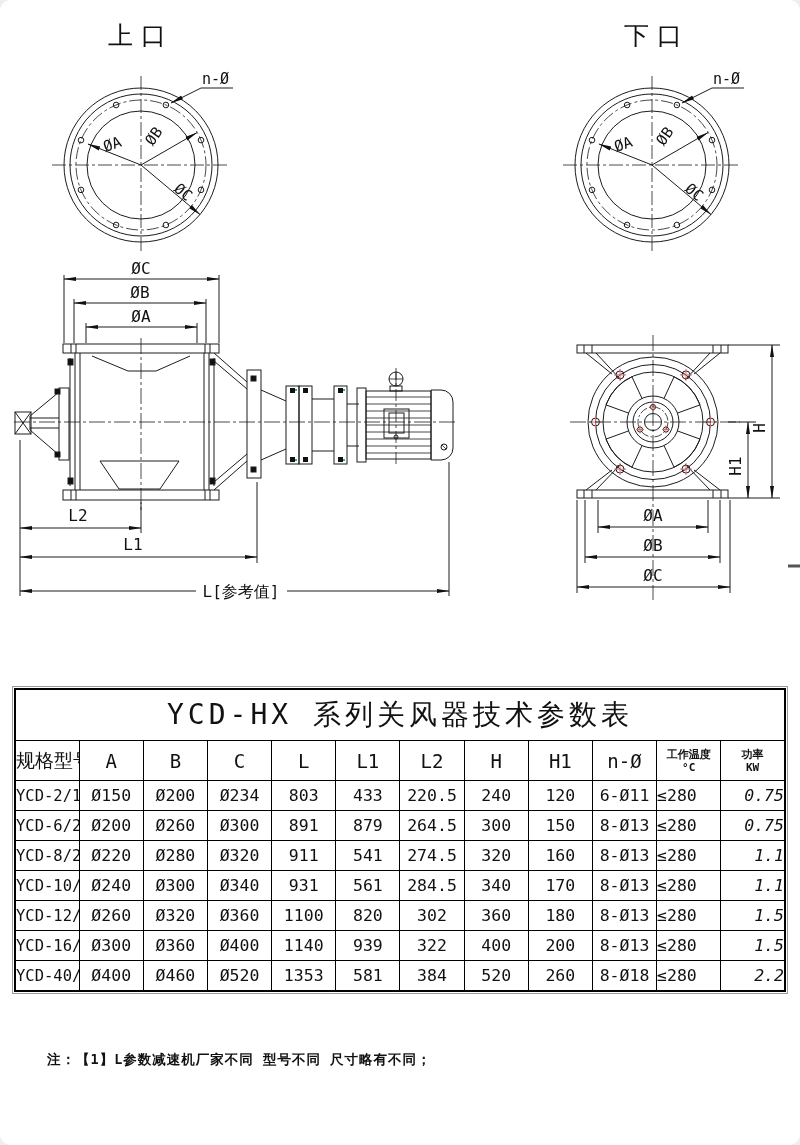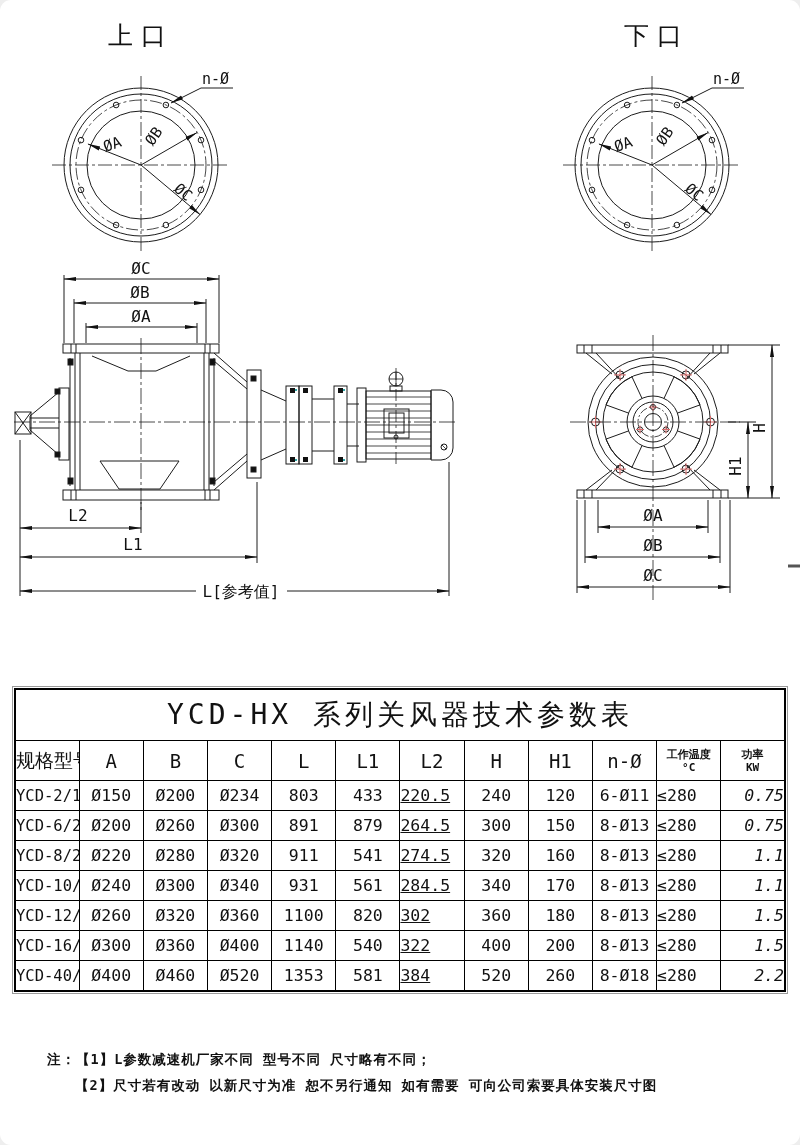--- a/index.html
+++ b/index.html
@@ -13,21 +13,21 @@
   
   #specTable{position:absolute;left:14px;top:688px;border-collapse:collapse;table-layout:fixed;
              width:772px;background:#fff;outline:1px solid #9a9a9a;outline-offset:1px;}
   #specTable td,#specTable th{border:1px solid #000;padding:0;overflow:hidden;white-space:nowrap;}
   #specTable{border:2px solid #000;}
   .titleRow td{height:50px;text-align:center;font-size:28px;letter-spacing:4px;font-weight:normal;border-bottom:1.5px solid #000;}
   .headRow td{height:39px;text-align:center;font-size:19px;}
   .headRow td .two{font-size:11px;line-height:13px;font-weight:bold;}
   tbody td{height:29px;font-size:16.5px;text-align:center;}
   tbody td.c0{text-align:left;padding-left:4px;font-size:15.5px;}
-  tbody td.c6{text-align:left;padding-left:5px;text-decoration:underline;}
+  tbody td.c6{text-align:center;padding-left:5px;}
   tbody td.c9{text-align:center;padding-left:4px;}
   tbody td.c10{text-align:left;padding-right:3px;}
   tbody td.c11{text-align:right;padding-left:6px;font-style:italic;}
   
   #notes{position:absolute;left:47px;top:1046px;font-size:13.5px;font-weight:bold;line-height:26px;letter-spacing:1px;}
   #notes .l2{padding-left:28px;}
 </style>
 </head>
 <body>
 
@@ -376,21 +376,21 @@
           <td class="c9">8-Ø13</td>
           <td class="c10">≤280</td>
           <td class="c11">1.5</td>
         </tr>
         <tr>
           <td class="c0">YCD-16/300</td>
           <td class="c1">Ø300</td>
           <td class="c2">Ø360</td>
           <td class="c3">Ø400</td>
           <td class="c4">1140</td>
-          <td class="c5">540</td>
+          <td class="c5">939</td>
           <td class="c6">322</td>
           <td class="c7">400</td>
           <td class="c8">200</td>
           <td class="c9">8-Ø13</td>
           <td class="c10">≤280</td>
           <td class="c11">1.5</td>
         </tr>
         <tr>
           <td class="c0">YCD-40/400</td>
           <td class="c1">Ø400</td>
@@ -403,16 +403,15 @@
           <td class="c8">260</td>
           <td class="c9">8-Ø18</td>
           <td class="c10">≤280</td>
           <td class="c11">2.2</td>
         </tr>
       </tbody>
 </table>
 
 <div id="notes">
   <div class="l1"><span>注：</span><span>【1】L参数减速机厂家不同 型号不同 尺寸略有不同；</span></div>
-  <div class="l2"><span>【2】尺寸若有改动 以新尺寸为准 恕不另行通知 如有需要 可向公司索要具体安装尺寸图</span></div>
 </div>
 
 </div>
 
 </body></html>

